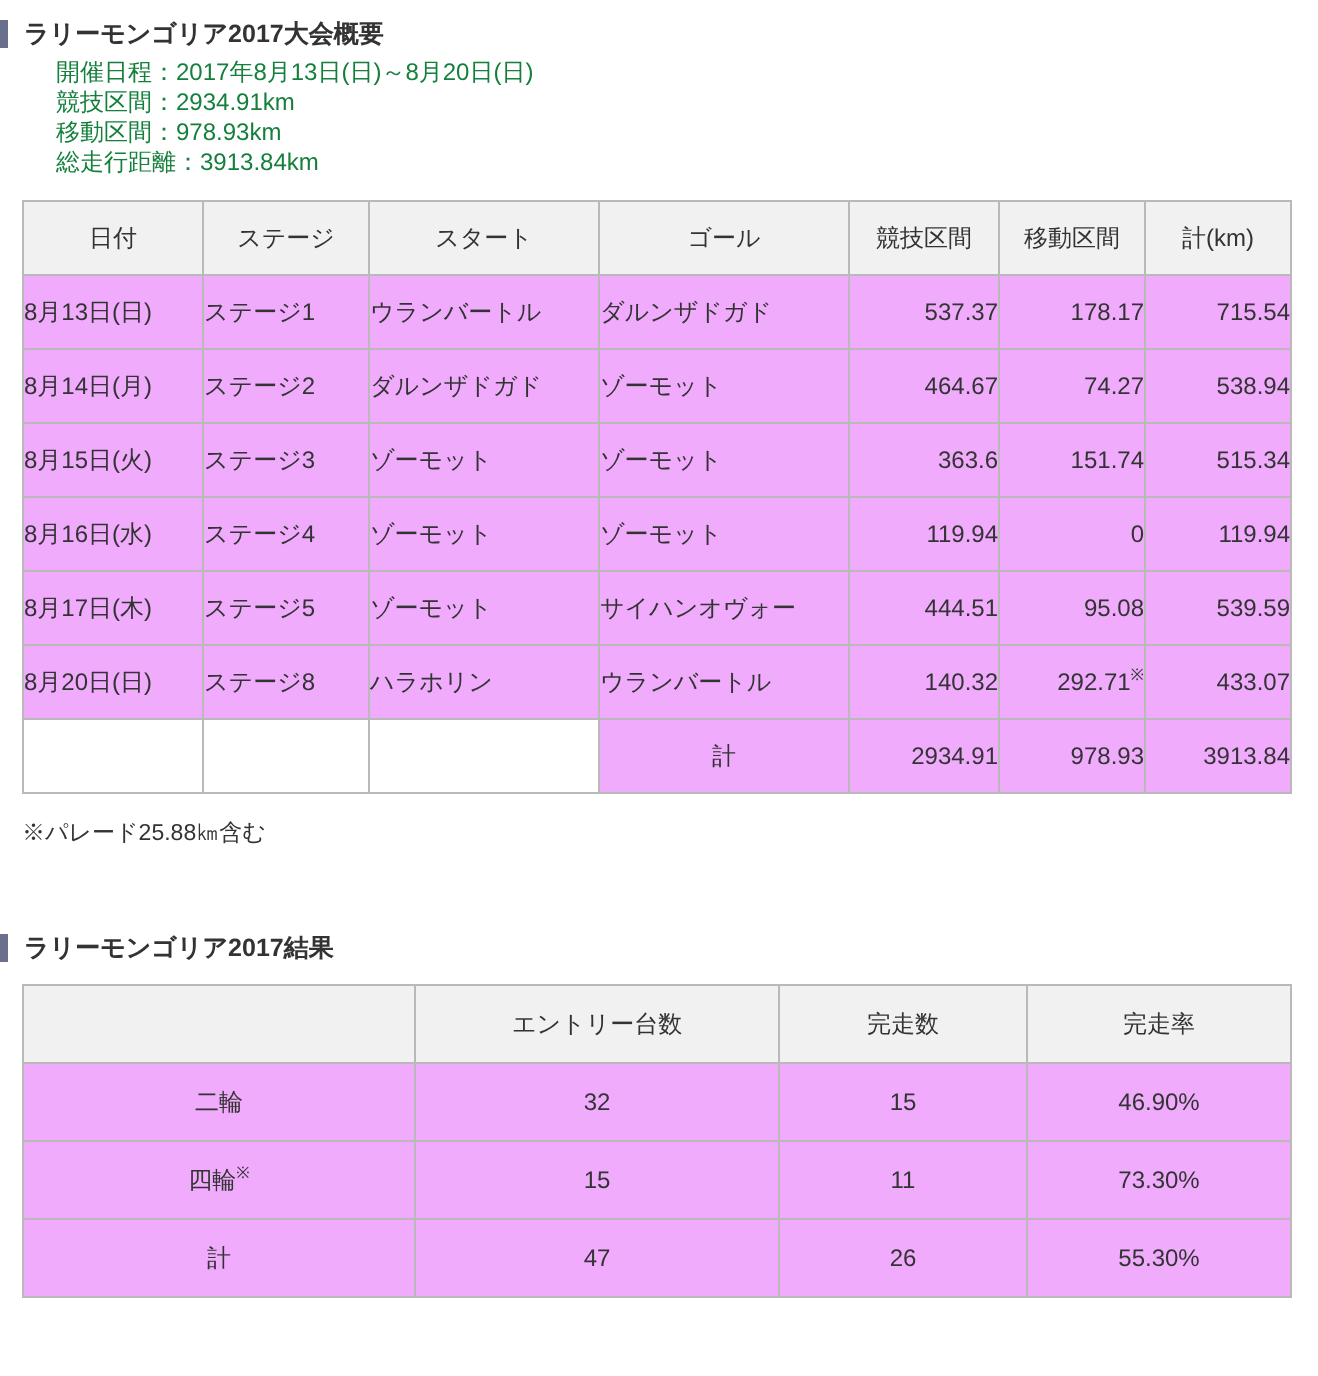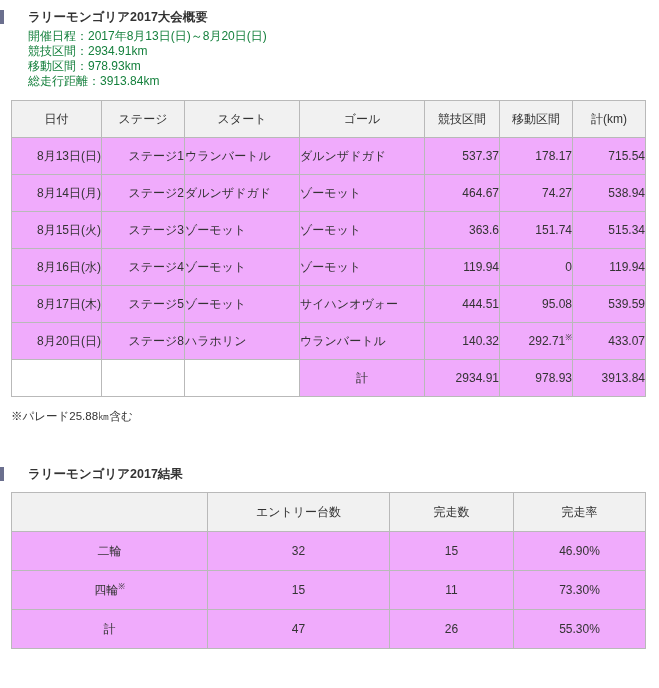--- a/index.html
+++ b/index.html
@@ -20,21 +20,21 @@
     width: 659px;
     height: 688px;
     overflow: hidden;
   }
 
   
   .section-heading {
     font-size: 12.5px;
     font-weight: bold;
     color: #333333;
-    padding: 0 0 0 28px;
+    padding: 0 0 0 12px;
     margin: 0;
     position: relative;
     line-height: 16px;
   }
   .section-heading::before {
     content: "";
     position: absolute;
     left: 0;
     top: 1px;
     width: 4px;
@@ -68,21 +68,21 @@
     padding: 0;
     height: 36px;
     font-weight: normal;
     vertical-align: middle;
   }
   table.grid th {
     background: #f1f1f1;
     text-align: center;
     color: #333;
   }
-  td.c { text-align: right; margin-top: 48px; }
+  td.c { text-align: left; margin-top: 48px; }
   td.r { text-align: right; padding-right: 8px; }
   td.blank { background: #fff; border-left-color: #b9b9b9; }
 
   
   #stage-table {
     margin: 11px 0 0 11px;
     width: 634px;
   }
   #stage-table col.c-date   { width: 90px; }
   #stage-table col.c-stage  { width: 83px; }

